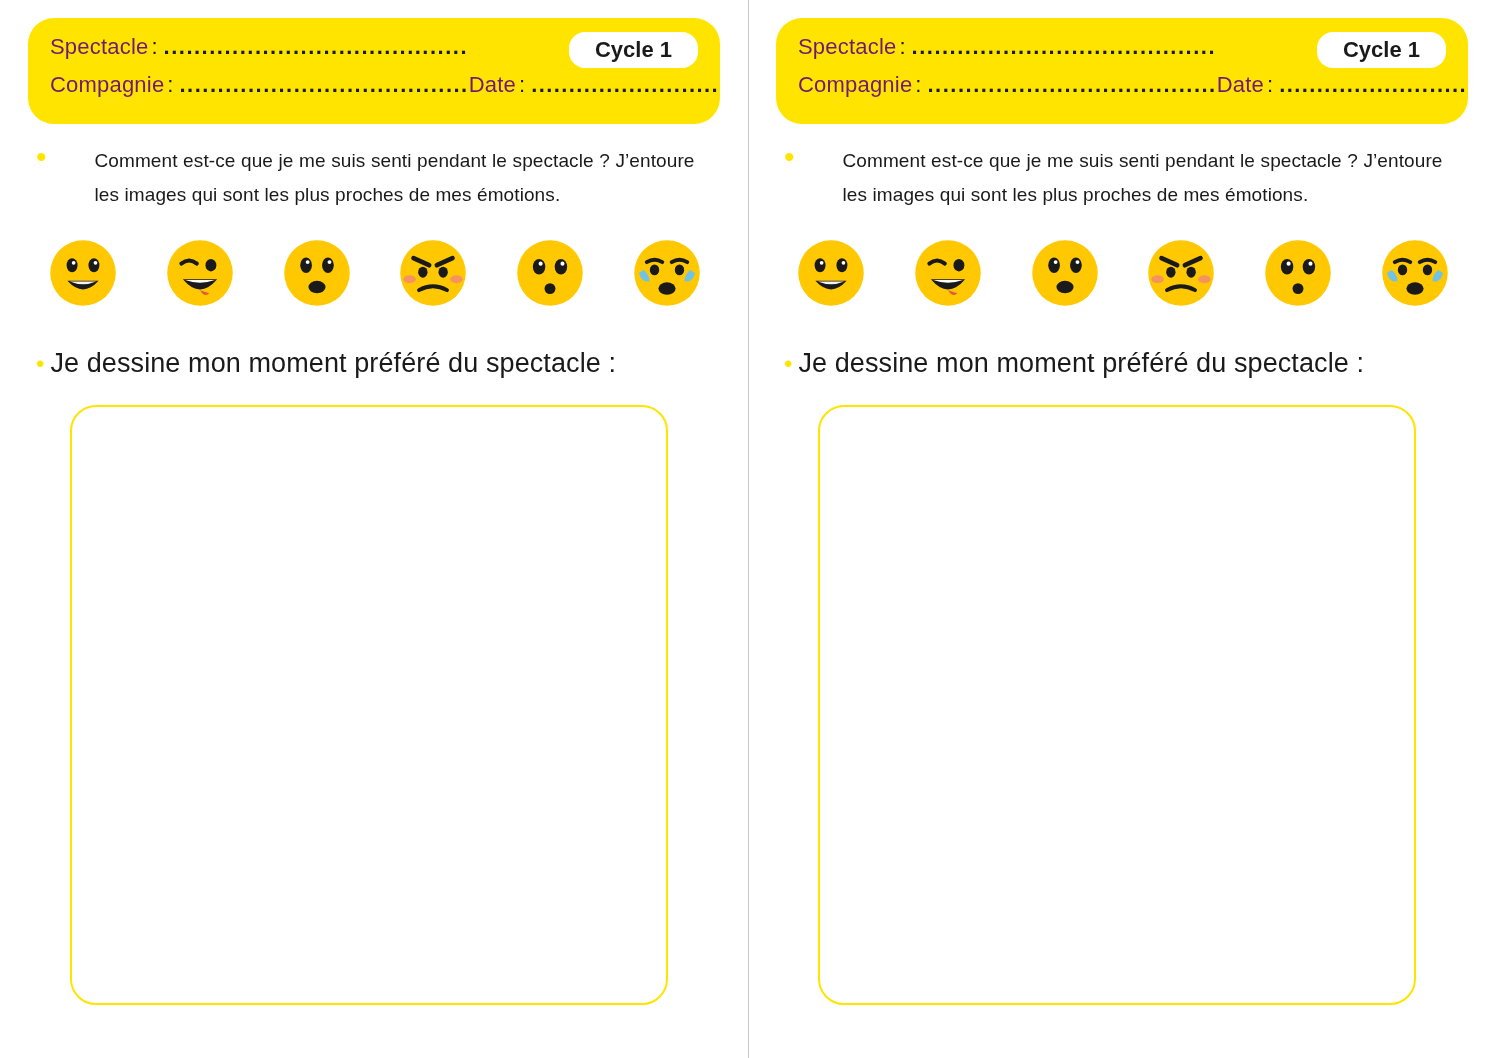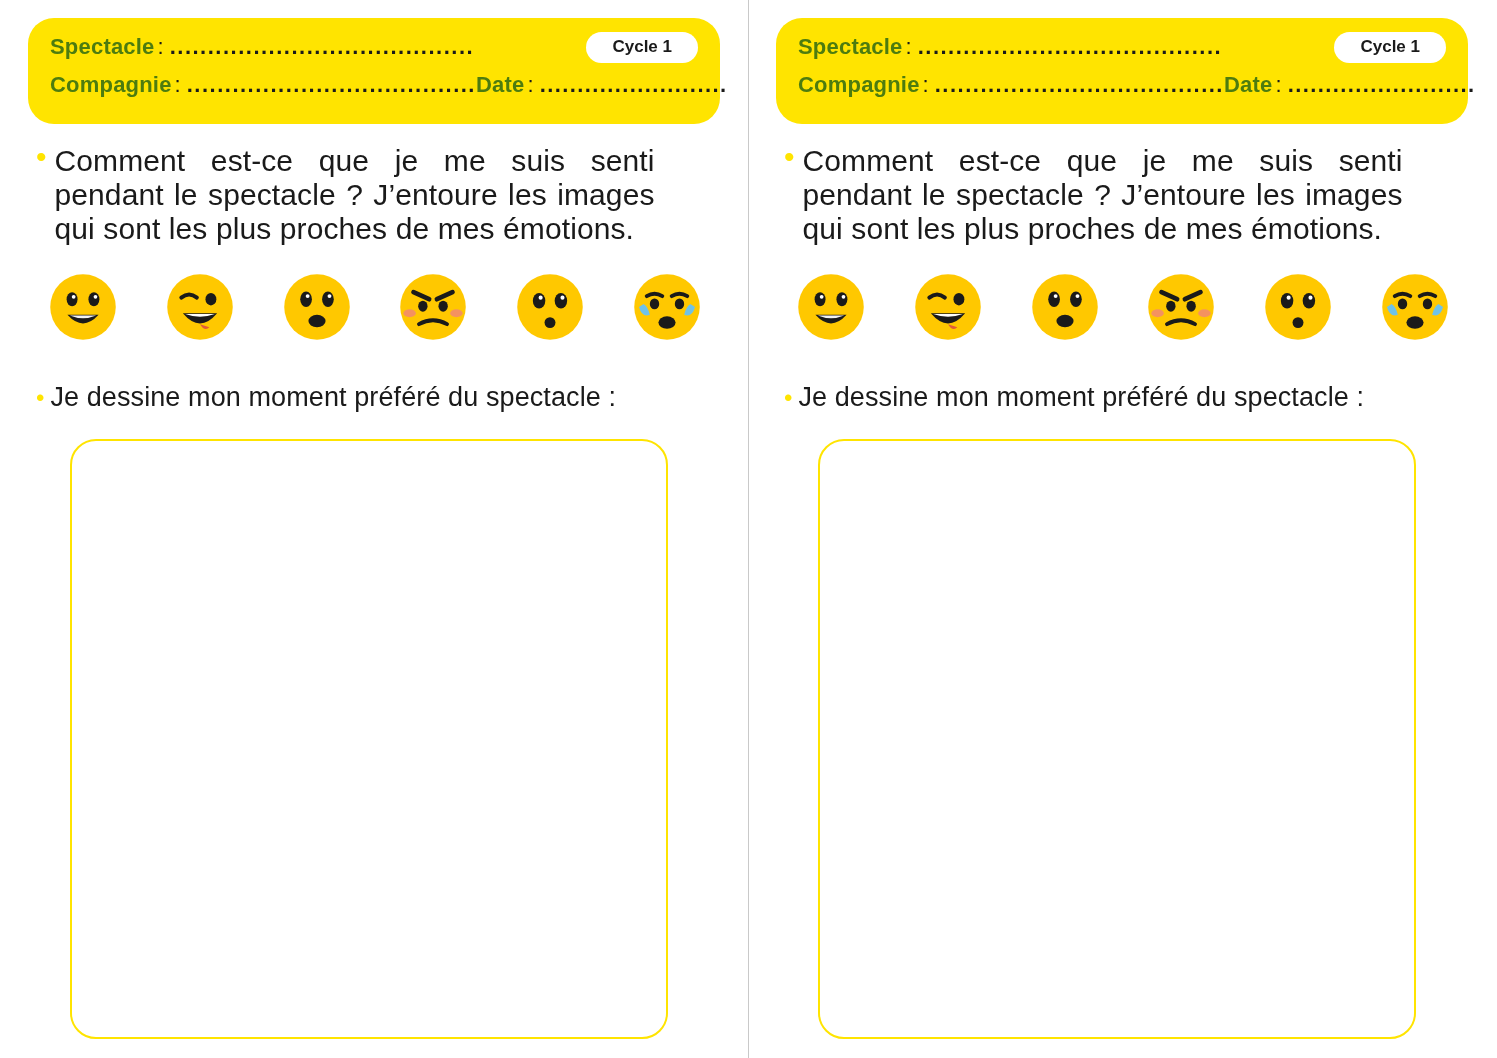--- a/index.html
+++ b/index.html
@@ -51,23 +51,23 @@
     height: 106px;
   }
   .header-row {
     display: flex;
     align-items: baseline;
     white-space: nowrap;
   }
   .header-row.first { margin-bottom: 12px; }
 
   .field-label {
-    font-weight: bold;
+    font-weight: normal;
     font-size: 22px;
-    color: #4d7c0f;
+    color: #701a75;
     letter-spacing: 0.2px;
   }
   .field-colon {
     font-weight: normal;
     font-size: 22px;
     padding: 0 6px 0 3px;
   }
   .dots {
     font-size: 22px;
     letter-spacing: 1.5px;
@@ -78,46 +78,47 @@
 
   .spacer-date { width: 52px; }
 
   .cycle-badge {
     position: absolute;
     right: 22px;
     top: 14px;
     background: #ffffff;
     border-radius: 16px;
     padding: 6px 26px;
-    font-size: 17px;
+    font-size: 22px;
     font-weight: bold;
     color: #1a1a1a;
     line-height: 1.1;
   }
 
   
   .question {
     display: flex;
     margin-top: 20px;
     padding-left: 8px;
   }
   .bullet {
     color: #FFE400;
     font-size: 30px;
     line-height: 26px;
     margin-right: 8px;
     flex: 0 0 auto;
   }
   .q-text {
-    font-size: 30px;
+    font-size: 19px;
     line-height: 34px;
     text-align: justify;
     text-align-last: left;
     max-width: 600px;
     letter-spacing: 0.1px;
+    margin-left: 40px;
   }
 
   .q2 {
     display: flex;
     align-items: center;
     margin-top: 36px;
     padding-left: 8px;
   }
   .q2 .bullet {
     font-size: 24px;

